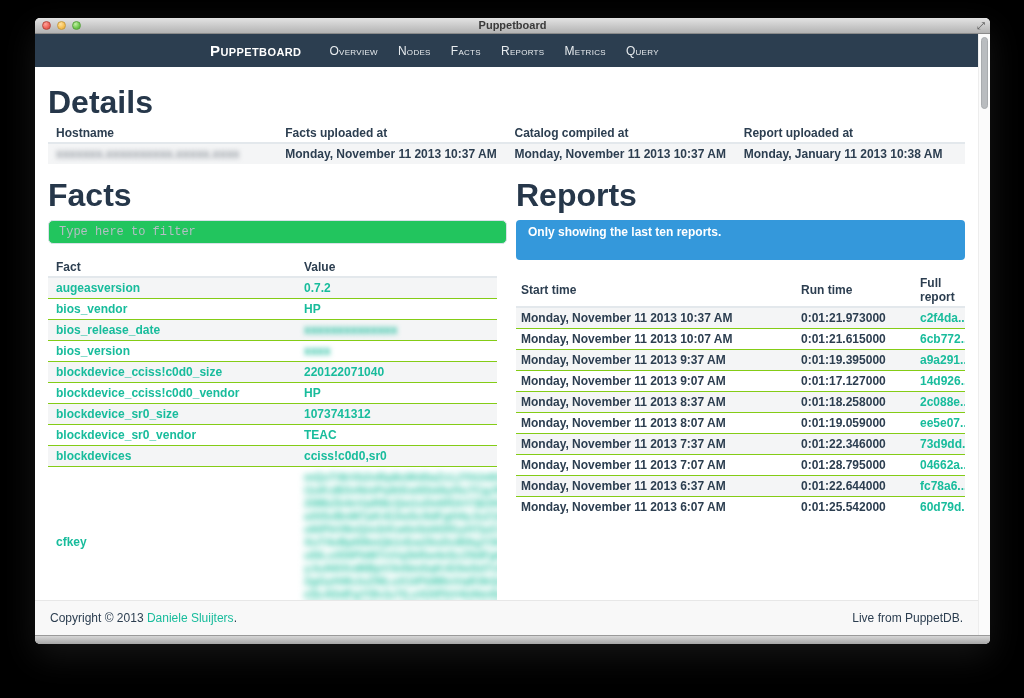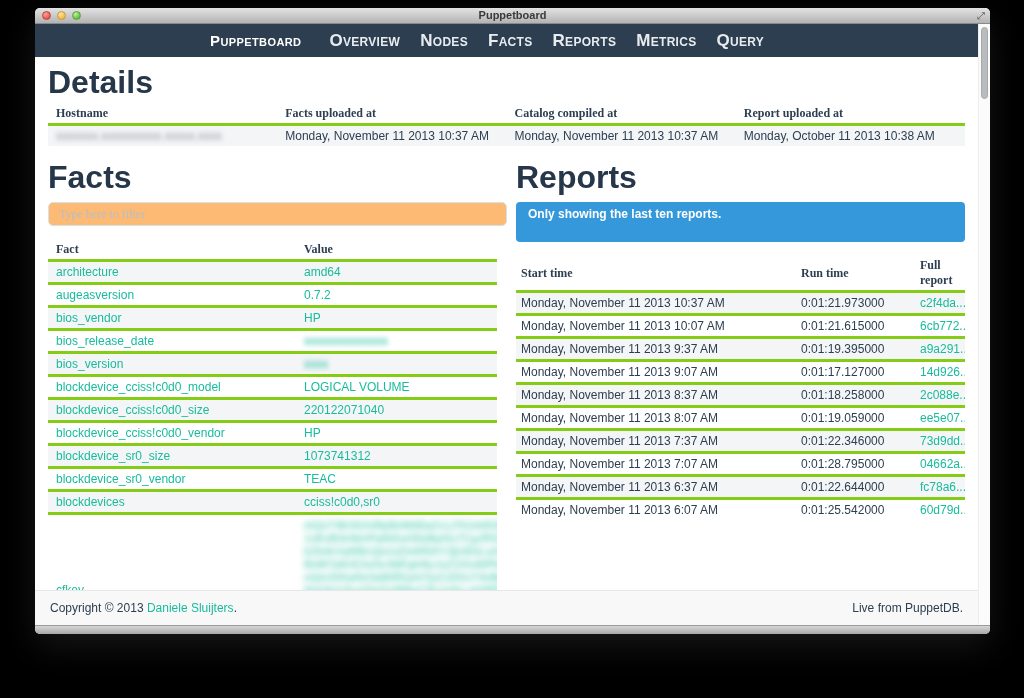--- a/index.html
+++ b/index.html
@@ -1,21 +1,21 @@
 <!DOCTYPE html>
 <html><head>
 <meta charset="utf-8">
 <style>
   html,body{margin:0;padding:0;}
   body{
     width:1024px;height:698px;background:#000;position:relative;overflow:hidden;
     font-family:"Liberation Sans","DejaVu Sans",sans-serif;
   }
   .window{
-    position:absolute;left:35px;top:8px;width:955px;height:626px;
+    position:absolute;left:35px;top:18px;width:955px;height:626px;
     background:#fff;border-radius:5px;overflow:hidden;
     box-shadow:0 12px 34px rgba(40,40,40,.55);
   }
   
   .titlebar{
     height:16px;box-sizing:border-box;position:relative;
     background:linear-gradient(#e3e3e3,#b3b3b3);
     border-bottom:1px solid #8a8a8a;
   }
   .window-title{
@@ -31,39 +31,39 @@
   .main-area{display:flex;height:601px;}
   .page{flex:1;min-width:0;display:flex;flex-direction:column;background:#fff;}
   .scroll-col{width:12px;background:#fbfbfb;border-left:1px solid #ededed;box-sizing:border-box;position:relative;}
   .scroll-thumb{position:absolute;top:3px;left:2px;width:7px;height:72px;border-radius:4px;
     background:#b9bcbf;border:1px solid #a8abae;box-sizing:border-box;}
   .bottom-bar{height:9px;background:linear-gradient(#d6d6d6,#a7a7a7);border-top:1px solid #9a9a9a;box-sizing:border-box;}
   
   .navbar{height:33px;flex-shrink:0;background:#2c3e50;display:flex;align-items:center;padding-left:175px;}
   .brand{font-variant:small-caps;color:#ffffff;font-size:15px;font-weight:700;letter-spacing:.4px;
     margin-right:18px;text-decoration:none;}
-  .nav-item{font-variant:small-caps;color:#e8ecef;font-size:17px;font-weight:700;padding:0 10px;
+  .nav-item{font-variant:small-caps;color:#e8ecef;font-size:12px;font-weight:400;padding:0 10px;
     text-decoration:none;letter-spacing:.3px;}
   
-  .content{height:533px;overflow:hidden;padding:0 13px;box-sizing:border-box;flex-shrink:0;color:#2c3e50;}
+  .content{height:533px;overflow:hidden;padding:10px 13px;box-sizing:border-box;flex-shrink:0;color:#2c3e50;}
   h1{font-size:32px;line-height:1.0;color:#26374a;margin:0;font-weight:700;}
   .details-heading{margin:9px 0 5px;}
   table{border-collapse:collapse;width:100%;color:#2c3e50;table-layout:fixed;}
-  th{text-align:left;font-size:12px;font-weight:700;padding:3px 8px 2px;border-bottom:2px solid #e3e8ec;font-family:Liberation Serif, serif;}
+  th{text-align:left;font-size:12px;font-weight:700;padding:3px 8px 2px;border-bottom:2px solid #e3e8ec;}
   td{font-size:12px;padding:3px 8px;overflow:hidden;white-space:nowrap;}
-  tbody tr{border-top:3px solid #84cc16;}
+  tbody tr{border-top:1px solid #84cc16;font-weight:bold;}
   tbody tr:nth-child(odd){background:#f4f5f6;}
   .details-table th,.details-table td{width:25%;}
   .cols{display:flex;gap:9px;margin-top:15px;}
   .col-left{width:459px;flex:none;min-width:0;}
   .col-right{flex:1;min-width:0;}
   .section-heading{margin:0 0 9px;}
   .filter-input{display:block;width:100%;height:24px;box-sizing:border-box;border:1px solid #d9e1e8;
-    border-radius:5px;padding:0 10px;font-size:12px;color:#2c3e50;outline:none;background:#fdba74;
-    font-family:Liberation Serif, serif;}
+    border-radius:5px;padding:0 10px;font-size:12px;color:#2c3e50;outline:none;background:#22c55e;
+    font-family:Liberation Mono, monospace;}
   .filter-input::placeholder{color:#b6bec5;}
   .notice{height:40px;box-sizing:border-box;background:#3498db;border-radius:4px;color:#fff;
     font-size:12px;font-weight:700;line-height:24px;padding:0 12px;}
   .data-table{margin-top:13px;}
   .facts-table{width:calc(100% - 10px);}
   .facts-table th:nth-child(1),.facts-table td:nth-child(1){width:232px;}
   .reports-table th:nth-child(1),.reports-table td:nth-child(1){width:264px;padding-left:5px;}
   .reports-table th:nth-child(2),.reports-table td:nth-child(2){width:103px;}
   .link{color:#18bc9c;text-decoration:none;}
   .blur-hostname{filter:blur(2.5px);color:#9298a0;}
@@ -116,61 +116,53 @@
                 <th>Report uploaded at</th>
               </tr>
             </thead>
             <tbody>
               <tr>
                 <td>
                   <span class="blur-hostname">xxxxxxx.xxxxxxxxxx.xxxxx.xxxx</span>
                 </td>
                 <td>Monday, November 11 2013 10:37 AM</td>
                 <td>Monday, November 11 2013 10:37 AM</td>
-                <td>Monday, October 11 2013 10:38 AM</td>
+                <td>Monday, January 11 2013 10:38 AM</td>
               </tr>
             </tbody>
           </table>
         </section>
 
         <div class="cols">
           <section class="col-left">
             <h1 class="section-heading">Facts</h1>
             <input type="text" class="filter-input" placeholder="Type here to filter" style="">
             <table class="data-table facts-table">
               <thead>
                 <tr>
                   <th>Fact</th>
                   <th>Value</th>
                 </tr>
               </thead>
               <tbody>
                   <tr>
-                    <td><a class="link" href="#">architecture</a></td>
-                    <td><a class="link" href="#">amd64</a></td>
-                  </tr>
-                  <tr>
                     <td><a class="link" href="#">augeasversion</a></td>
                     <td><a class="link" href="#">0.7.2</a></td>
                   </tr>
                   <tr>
                     <td><a class="link" href="#">bios_vendor</a></td>
                     <td><a class="link" href="#">HP</a></td>
                   </tr>
                   <tr>
                     <td><a class="link" href="#">bios_release_date</a></td>
                     <td><span class="blur-inline">xxxxxxxxxxxxxx</span></td>
                   </tr>
                   <tr>
                     <td><a class="link" href="#">bios_version</a></td>
                     <td><span class="blur-inline">xxxx</span></td>
-                  </tr>
-                  <tr>
-                    <td><a class="link" href="#">blockdevice_cciss!c0d0_model</a></td>
-                    <td><a class="link" href="#">LOGICAL VOLUME</a></td>
                   </tr>
                   <tr>
                     <td><a class="link" href="#">blockdevice_cciss!c0d0_size</a></td>
                     <td><a class="link" href="#">220122071040</a></td>
                   </tr>
                   <tr>
                     <td><a class="link" href="#">blockdevice_cciss!c0d0_vendor</a></td>
                     <td><a class="link" href="#">HP</a></td>
                   </tr>
                   <tr>

